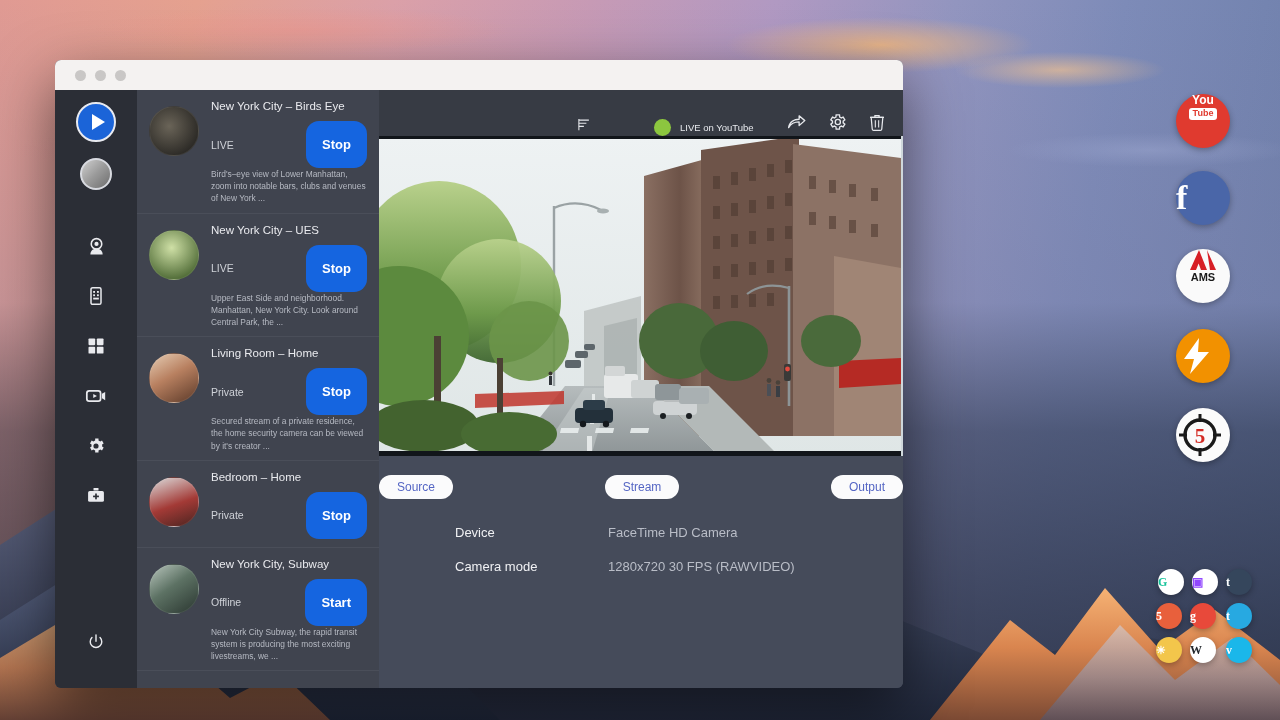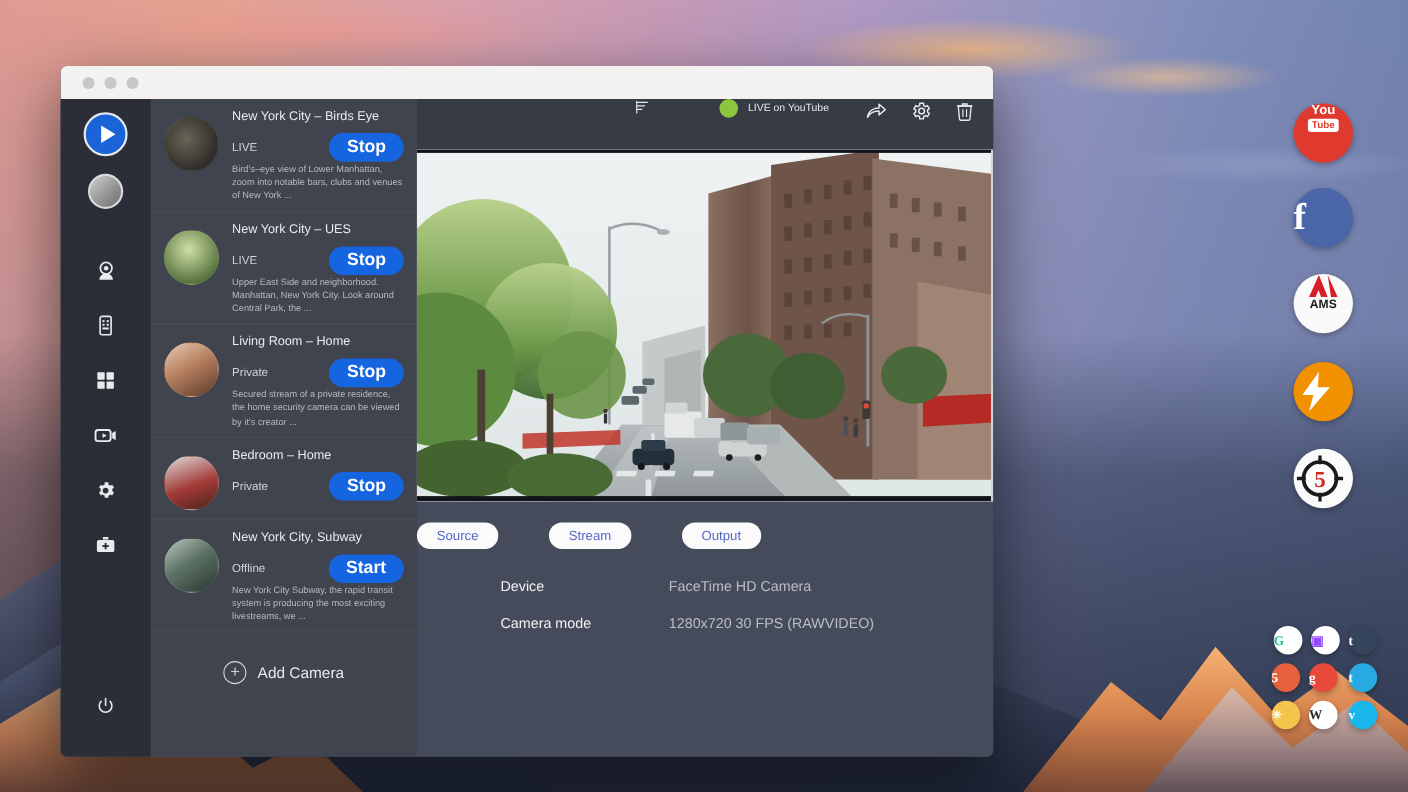--- a/index.html
+++ b/index.html
@@ -131,22 +131,22 @@
   .cam-title {
     color: #e9eaee; font-size: 11.5px;
     margin-bottom: 9px; white-space: nowrap;
   }
   .cam-statusline { display: flex; align-items: center; justify-content: space-between; }
   .cam-status { color: #cfd2d8; font-size: 10.5px; }
   .cam-btn {
     border: none; border-radius: 13px;
     background: #1565e0; color: #fff;
     font-family: "Liberation Sans", sans-serif;
-    font-size: 16px; font-weight: bold;
-    padding: 4px 16px; min-width: 60px;
+    font-size: 13px; font-weight: bold;
+    padding: 16px 16px; min-width: 60px;
     cursor: pointer;
   }
   .cam-desc {
     color: #b6bac3; font-size: 8.4px; line-height: 1.45;
   }
   #add-camera {
     height: 72px;
     display: flex; align-items: center; justify-content: center;
     gap: 10px; cursor: pointer;
   }
@@ -154,37 +154,37 @@
     width: 21px; height: 21px; border-radius: 50%;
     border: 1.5px solid #cdd0d7;
     color: #cdd0d7; font-size: 15px; line-height: 18px; text-align: center;
   }
   #add-camera .lbl { color: #e6e8ec; font-size: 14px; }
 
   
   #main { flex: 1; display: flex; flex-direction: column; background: #454b5a; }
   #toolbar {
     height: 46px; background: #373b44;
-    display: flex; align-items: flex-start;
+    display: flex; align-items: flex-end;
     padding: 0 16px;
   }
   #tb-sort { margin-left: 182px; cursor: pointer; }
   #live-badge { display: flex; align-items: center; gap: 9px; margin-left: 62px; }
   #live-dot { width: 17px; height: 17px; border-radius: 50%; background: #8cc63f; }
   #live-text { color: #e7e9ed; font-size: 9.5px; }
   #tb-right { margin-left: auto; display: flex; align-items: center; gap: 20px; }
   #tb-right .tb-ico { cursor: pointer; }
 
   #video {
     height: 320px;
     background: #cfd7db;
     position: relative; overflow: hidden;
   }
   #preview-tabs {
-    display: flex; justify-content: flex-start; gap: 46px;
+    display: flex; justify-content: space-between; gap: 46px;
     padding-top: 19px;
   }
   .ptab {
     background: #fbfbfc; color: #5566c4;
     border: none; border-radius: 12px;
     font-family: "Liberation Sans", sans-serif;
     font-size: 12px;
     padding: 5px 18px; cursor: pointer;
   }
   #detail-table { padding: 26px 0 0 76px; }

